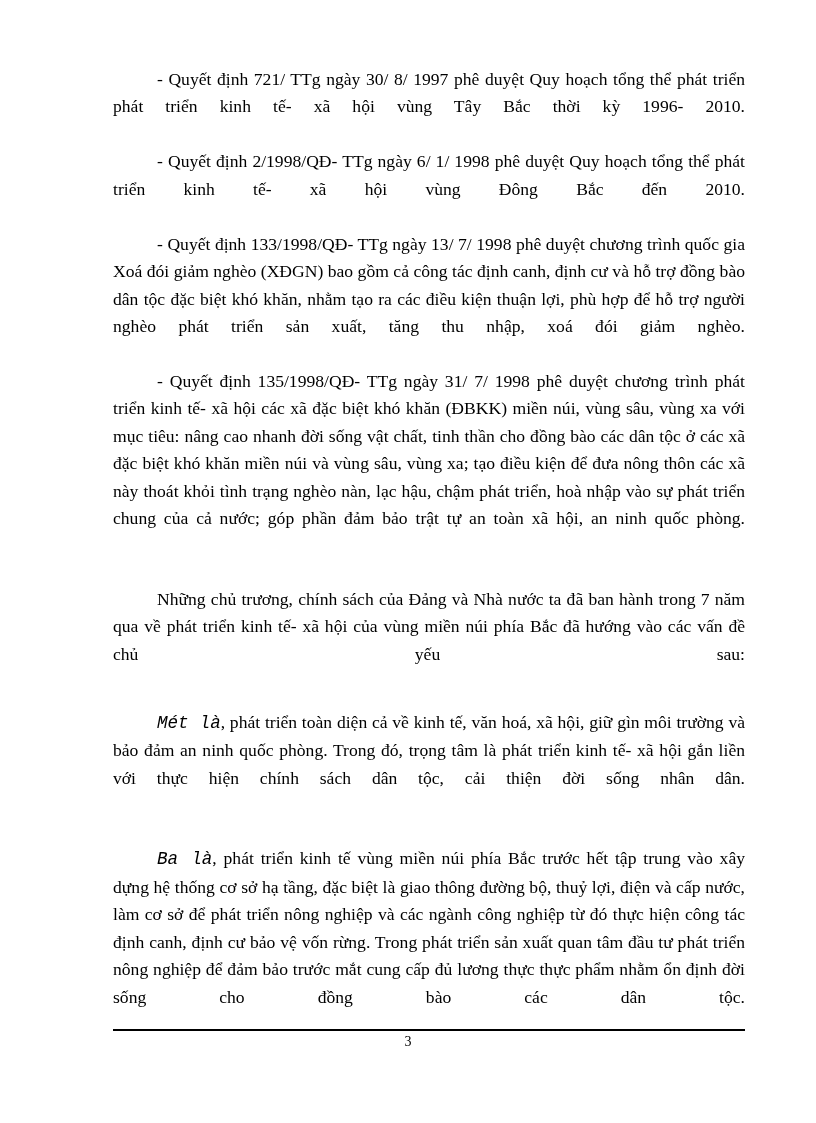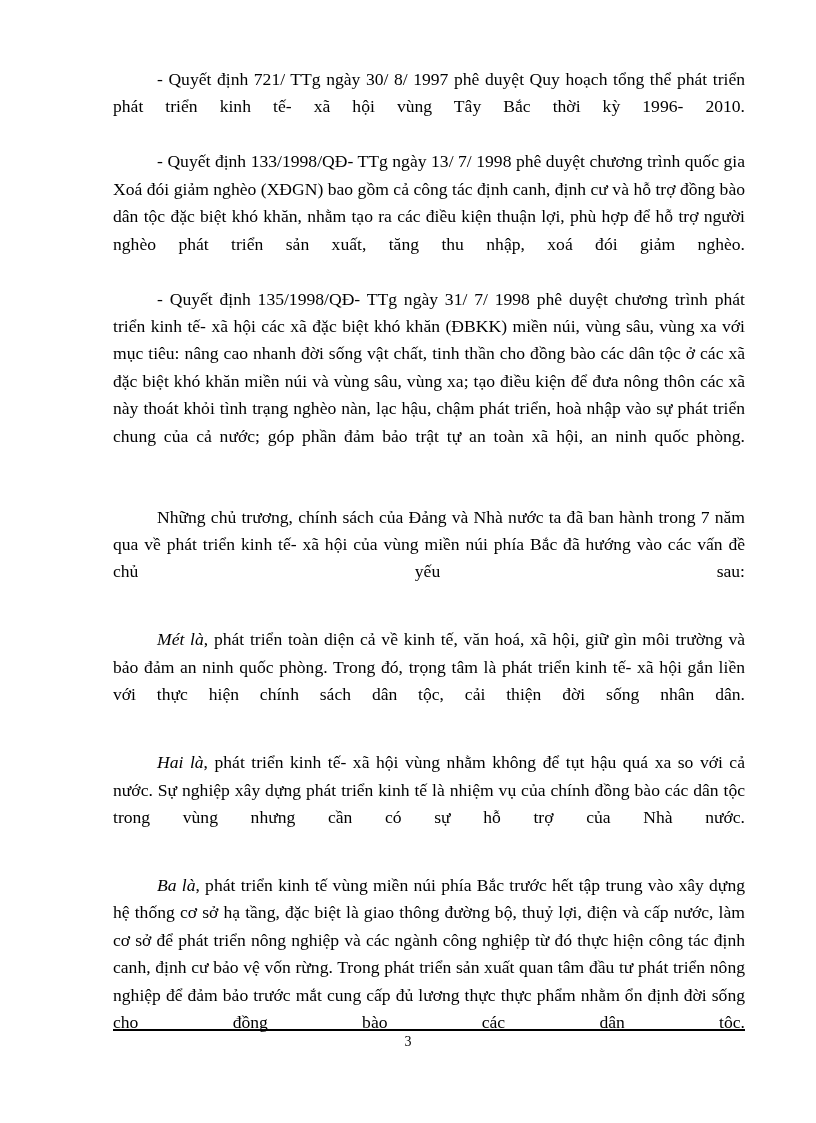--- a/index.html
+++ b/index.html
@@ -36,20 +36,21 @@
     text-align: justify;
     text-justify: inter-word;
     text-indent: 44px;
     font-family: "Liberation Serif", serif;
   }
   .gap {
     height: 13px;
   }
   .lead-em {
     font-style: italic;
+    font-family: Liberation Mono, monospace;
   }
   .footer-rule {
     position: absolute;
     left: 113px;
     top: 1029px;
     width: 632px;
     border-top: 2px solid #000000;
   }
   .page-number {
     position: absolute;
@@ -68,33 +69,33 @@
   }
 </style>
 </head>
 <body>
 
 <div class="page">
 
   <div class="content">
 
     <p class="para">- Quyết định 721/ TTg ngày 30/ 8/ 1997 phê duyệt Quy hoạch tổng thể phát triển phát triển kinh tế- xã hội vùng Tây Bắc thời kỳ 1996- 2010.</p>
+    <p class="para">- Quyết định 2/1998/QĐ- TTg ngày 6/ 1/ 1998 phê duyệt Quy hoạch tổng thể phát triển kinh tế- xã hội vùng Đông Bắc đến 2010.</p>
     <p class="para">- Quyết định 133/1998/QĐ- TTg ngày 13/ 7/ 1998 phê duyệt chương trình quốc gia Xoá đói giảm nghèo (XĐGN) bao gồm cả công tác định canh, định cư và hỗ trợ đồng bào dân tộc đặc biệt khó khăn, nhằm tạo ra các điều kiện thuận lợi, phù hợp để hỗ trợ người nghèo phát triển sản xuất, tăng thu nhập, xoá đói giảm nghèo.</p>
     <p class="para">- Quyết định 135/1998/QĐ- TTg ngày 31/ 7/ 1998 phê duyệt chương trình phát triển kinh tế- xã hội các xã đặc biệt khó khăn (ĐBKK) miền núi, vùng sâu, vùng xa với mục tiêu: nâng cao nhanh đời sống vật chất, tinh thần cho đồng bào các dân tộc ở các xã đặc biệt khó khăn miền núi và vùng sâu, vùng xa; tạo điều kiện để đưa nông thôn các xã này thoát khỏi tình trạng nghèo nàn, lạc hậu, chậm phát triển, hoà nhập vào sự phát triển chung của cả nước; góp phần đảm bảo trật tự an toàn xã hội, an ninh quốc phòng.</p>
 
     <div class="gap"></div>
 
     <div class="gap"></div>
     <p class="para">Những chủ trương, chính sách của Đảng và Nhà nước ta đã ban hành trong 7 năm qua về phát triển kinh tế- xã hội của vùng miền núi phía Bắc đã hướng vào các vấn đề chủ yếu sau:</p>
 
     <div class="gap"></div>
     <p class="para"><span class="lead-em">Mét là</span><span>, phát triển toàn diện cả về kinh tế, văn hoá, xã hội, giữ gìn môi trường và bảo đảm an ninh quốc phòng. Trong đó, trọng tâm là phát triển kinh tế- xã hội gắn liền với thực hiện chính sách dân tộc, cải thiện đời sống nhân dân.</span></p>
 
     <div class="gap"></div>
-    <p class="para"><span class="lead-em">Hai là</span><span>, phát triển kinh tế- xã hội vùng nhằm không để tụt hậu quá xa so với cả nước. Sự nghiệp xây dựng phát triển kinh tế là nhiệm vụ của chính đồng bào các dân tộc trong vùng nhưng cần có sự hỗ trợ của Nhà nước.</span></p>
 
     <div class="gap"></div>
     <p class="para"><span class="lead-em">Ba là</span><span>, phát triển kinh tế vùng miền núi phía Bắc trước hết tập trung vào xây dựng hệ thống cơ sở hạ tầng, đặc biệt là giao thông đường bộ, thuỷ lợi, điện và cấp nước, làm cơ sở để phát triển nông nghiệp và các ngành công nghiệp từ đó thực hiện công tác định canh, định cư bảo vệ vốn rừng. Trong phát triển sản xuất quan tâm đầu tư phát triển nông nghiệp để đảm bảo trước mắt cung cấp đủ lương thực thực phẩm nhằm ổn định đời sống cho đồng bào các dân tộc.</span></p>
 
   </div>
 
   <div class="footer-rule"></div>
   <div class="page-number">3</div>
 
 </div>

